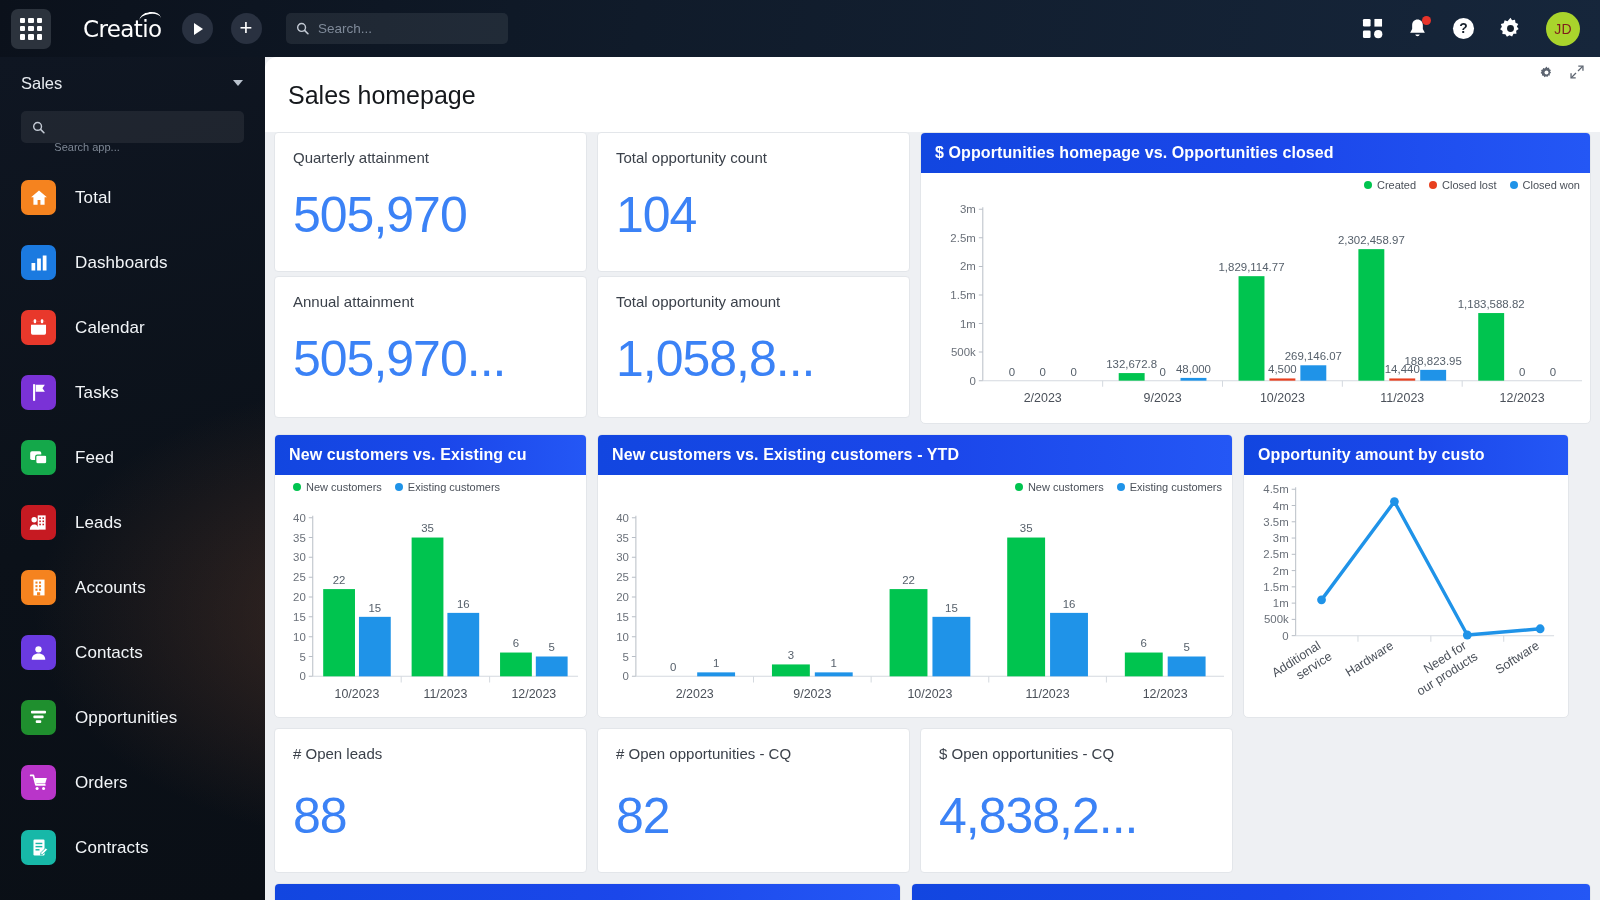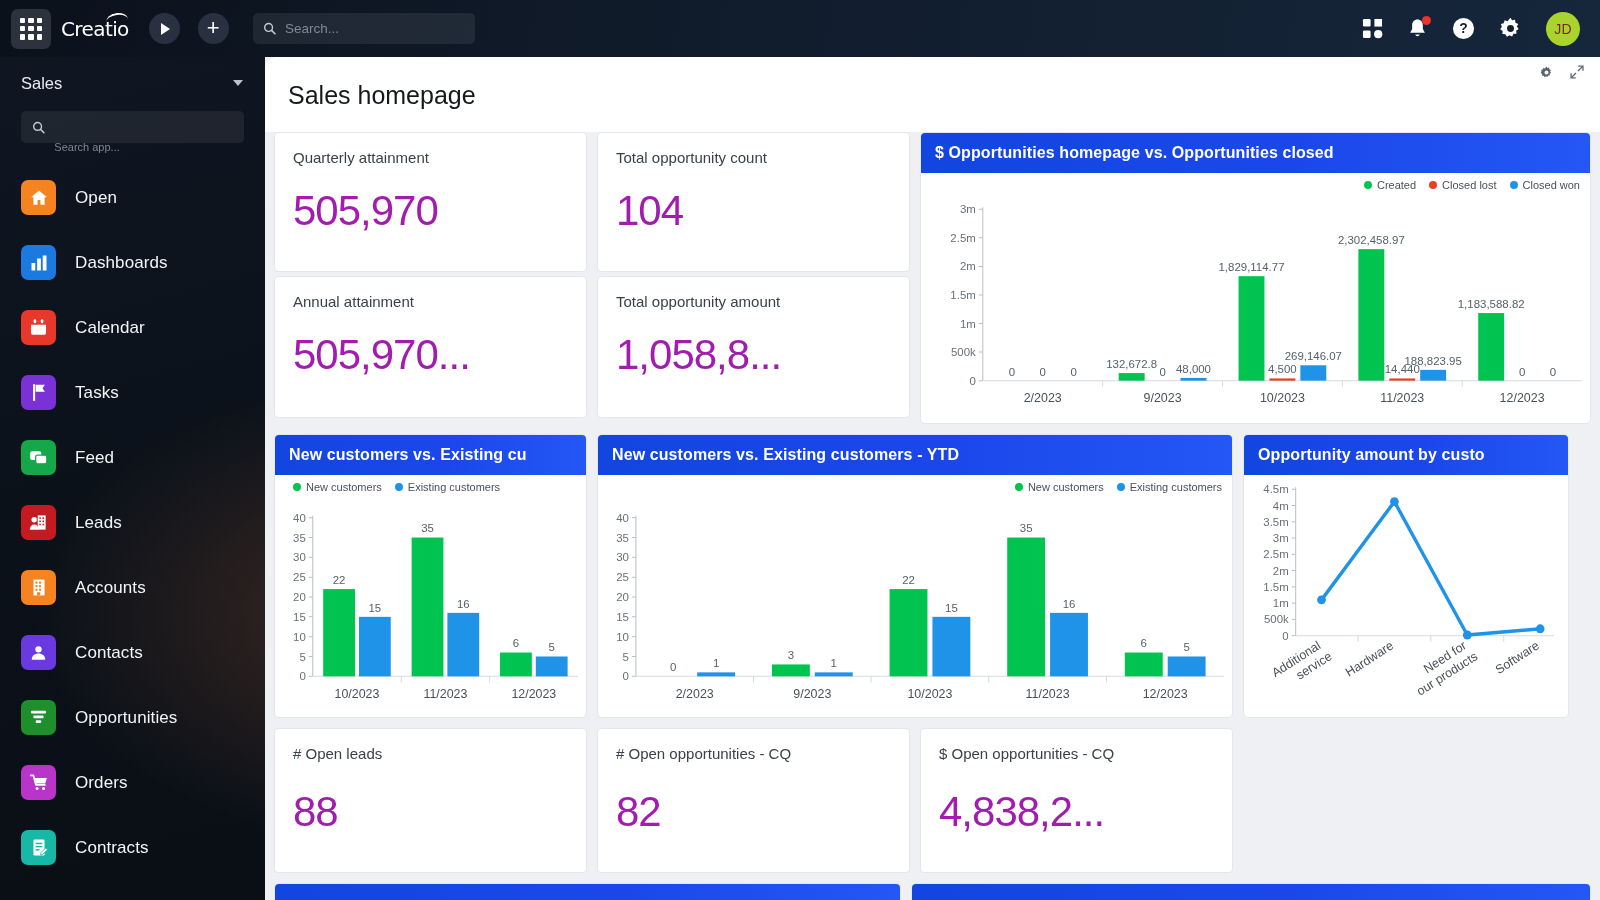--- a/index.html
+++ b/index.html
@@ -18,21 +18,21 @@
     display: flex; align-items: center; z-index: 30;
   }
   .apps-grid {
     width: 40px; height: 40px; margin-left: 11px;
     background: #2c333d; border-radius: 7px;
     display: grid; grid-template-columns: repeat(3, 1fr); grid-template-rows: repeat(3, 1fr);
     gap: 3px; padding: 9px; cursor: pointer;
   }
   .apps-grid i { background: #fff; border-radius: 1px; display:block; }
   .brand {
-    margin-left: 10px; color: #fff; font-size: 20px; letter-spacing: -0.6px;
+    margin-left: 32px; color: #fff; font-size: 23px; letter-spacing: -0.6px;
     font-family: "DejaVu Sans", sans-serif; font-weight: 400; position: relative;
   }
   .brand .swoosh {
     position: absolute; right: 1px; top: -4px; width: 22px; height: 9px;
     border-top: 2px solid #fff; border-radius: 60% 60% 0 0 / 100% 100% 0 0;
     transform: rotate(-7deg);
   }
   .circ-btn {
     width: 31px; height: 31px; border-radius: 50%; background: #293140;
     display: flex; align-items: center; justify-content: center;
@@ -125,21 +125,21 @@
     background: #eef0f3; padding: 0 9px; overflow: hidden;
   }
   .row { display: flex; gap: 10px; margin-bottom: 10px; }
 
   .kpi {
     background: #fff; border-radius: 4px; border: 1px solid #e3e6ea;
     padding: 15px 18px 10px 18px; position: relative; overflow: hidden;
   }
   .kpi-lbl { font-size: 15px; color: #3b414a; line-height: 1.3; }
   .kpi-val {
-    font-size: 42px; color: #a21caf; letter-spacing: -1px; line-height: 1;
+    font-size: 50px; color: #3b82f6; letter-spacing: -1px; line-height: 1;
     white-space: nowrap; overflow: hidden;
   }
 
   .chartcard {
     background: #fff; border-radius: 5px; border: 1px solid #e3e6ea;
     overflow: hidden; display: flex; flex-direction: column;
   }
   .chart-hd {
     background: linear-gradient(90deg, #1246e0 0%, #1b47ea 55%, #2457f5 100%);
     color: #fff; font-size: 16px; font-weight: bold; padding: 11px 14px; white-space: nowrap;
@@ -239,21 +239,21 @@
     </svg>
     <input type="text" placeholder="Search app..." style="">
   </div>
   <div class="nav" id="nav">
       <div class="nav-item">
         <div class="nav-ico" style="background: rgb(245, 131, 31);">
           <svg width="20" height="20" viewBox="0 0 24 24">
             <path fill="#fff" d="M12 3L2.5 11h2.8v9h5v-5.6h3.4V20h5v-9h2.8z"></path>
           </svg>
         </div>
-        <div class="nav-lbl">Open</div>
+        <div class="nav-lbl">Total</div>
       </div>
       <div class="nav-item">
         <div class="nav-ico" style="background: rgb(27, 122, 224);">
           <svg width="18" height="18" viewBox="0 0 24 24">
             <rect x="2" y="12" width="5" height="10" fill="#fff"></rect>
             <rect x="9.5" y="6" width="5" height="16" fill="#fff"></rect>
             <rect x="17" y="2" width="5" height="20" fill="#fff"></rect>
           </svg>
         </div>
         <div class="nav-lbl">Dashboards</div>

